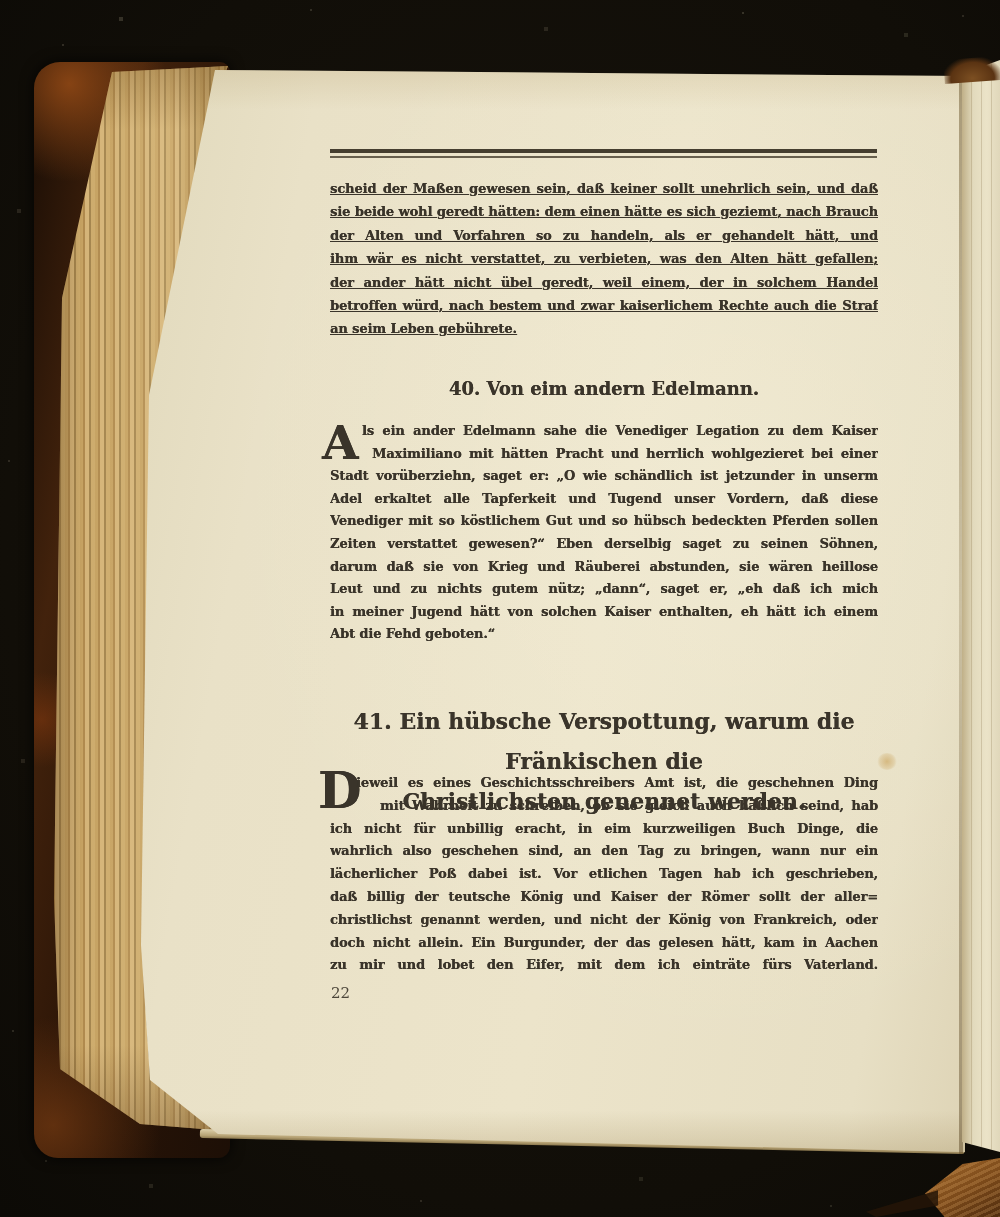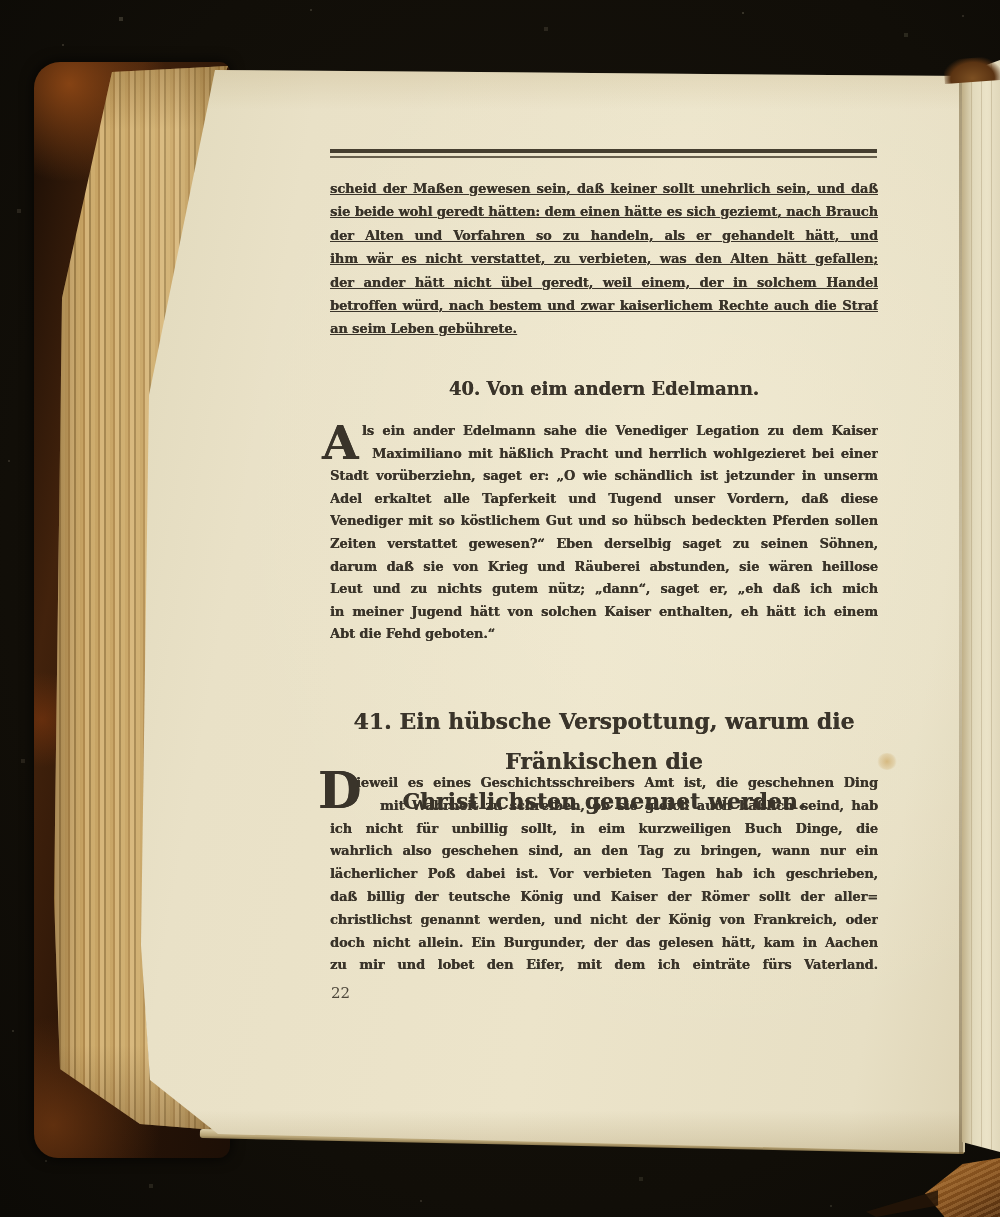--- a/index.html
+++ b/index.html
@@ -125,43 +125,43 @@
       <div class="line">der ander hätt nicht übel geredt, weil einem, der in solchem Handel</div>
       <div class="line">betroffen würd, nach bestem und zwar kaiserlichem Rechte auch die Straf</div>
       <div class="line lastline">an seim Leben gebührete.</div>
     </div>
 
     <div class="heading h40">40. Von eim andern Edelmann.</div>
 
     <div class="dropcap cap-a">A</div>
     <div class="para p2">
       <div class="line pad-a1">ls ein ander Edelmann sahe die Venediger Legation zu dem Kaiser</div>
-      <div class="line pad-a2">Maximiliano mit häßlich Pracht und herrlich wohlgezieret bei einer</div>
+      <div class="line pad-a2">Maximiliano mit hätten Pracht und herrlich wohlgezieret bei einer</div>
       <div class="line">Stadt vorüberziehn, saget er: „O wie schändlich ist jetzunder in unserm</div>
       <div class="line">Adel erkaltet alle Tapferkeit und Tugend unser Vordern, daß diese</div>
       <div class="line">Venediger mit so köstlichem Gut und so hübsch bedeckten Pferden sollen</div>
       <div class="line">Zeiten verstattet gewesen?“  Eben derselbig saget zu seinen Söhnen,</div>
       <div class="line">darum daß sie von Krieg und Räuberei abstunden, sie wären heillose</div>
       <div class="line">Leut und zu nichts gutem nütz; „dann“, saget er, „eh daß ich mich</div>
       <div class="line">in meiner Jugend hätt von solchen Kaiser enthalten, eh hätt ich einem</div>
       <div class="line lastline">Abt die Fehd geboten.“</div>
     </div>
 
     <div class="heading h41">
       <div>41. Ein hübsche Verspottung, warum die Fränkischen die</div>
       <div>Christlichsten genennet werden.</div>
     </div>
 
     <div class="dropcap cap-d">D</div>
     <div class="para p3">
       <div class="line pad-d1">ieweil es eines Geschichtsschreibers Amt ist, die geschehnen Ding</div>
       <div class="line pad-d2">mit Wahrheit zu schreiben, ob sie gleich auch häßlich seind, hab</div>
-      <div class="line">ich nicht für unbillig sollt, in eim kurzweiligen Buch Dinge, die</div>
+      <div class="line">ich nicht für unbillig eracht, in eim kurzweiligen Buch Dinge, die</div>
       <div class="line">wahrlich also geschehen sind, an den Tag zu bringen, wann nur ein</div>
-      <div class="line">lächerlicher Poß dabei ist.  Vor verbieten Tagen hab ich geschrieben,</div>
+      <div class="line">lächerlicher Poß dabei ist.  Vor etlichen Tagen hab ich geschrieben,</div>
       <div class="line">daß billig der teutsche König und Kaiser der Römer sollt der aller=</div>
       <div class="line">christlichst genannt werden, und nicht der König von Frankreich, oder</div>
       <div class="line">doch nicht allein. Ein Burgunder, der das gelesen hätt, kam in Aachen</div>
       <div class="line">zu mir und lobet den Eifer, mit dem ich einträte fürs Vaterland.</div>
     </div>
 
     <div class="pagenum">22</div>
   </div>
 </div>
 

